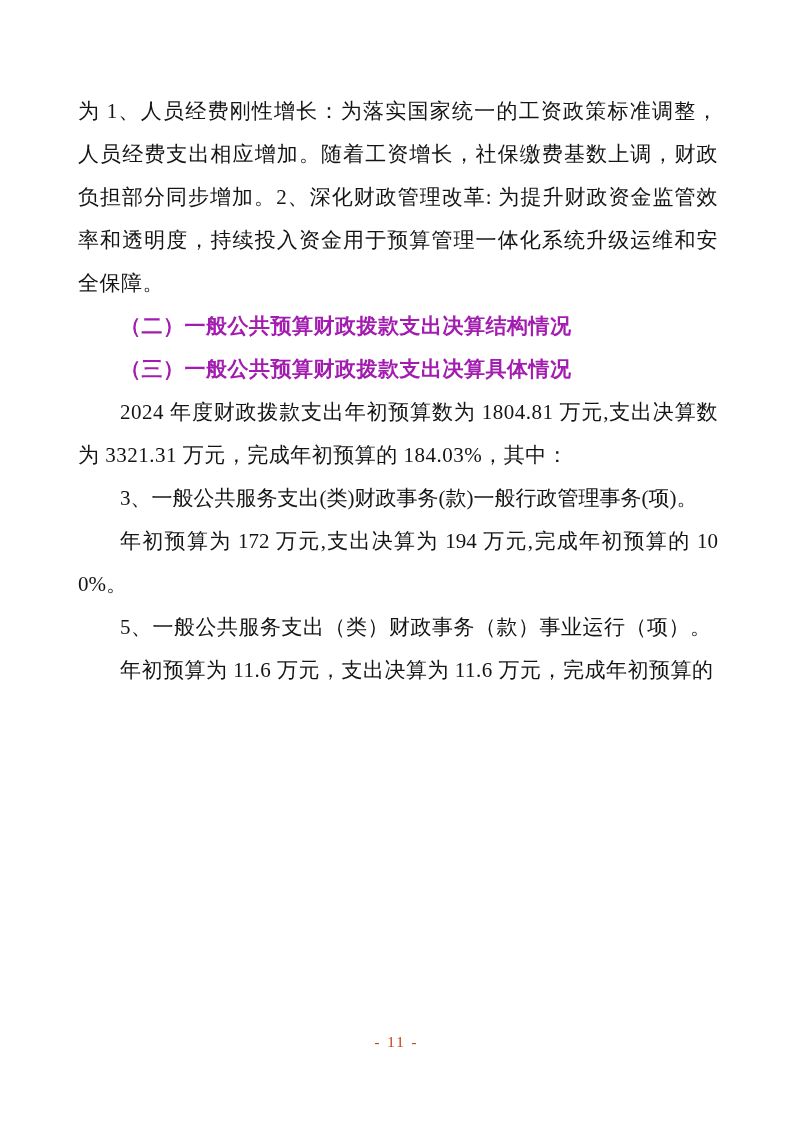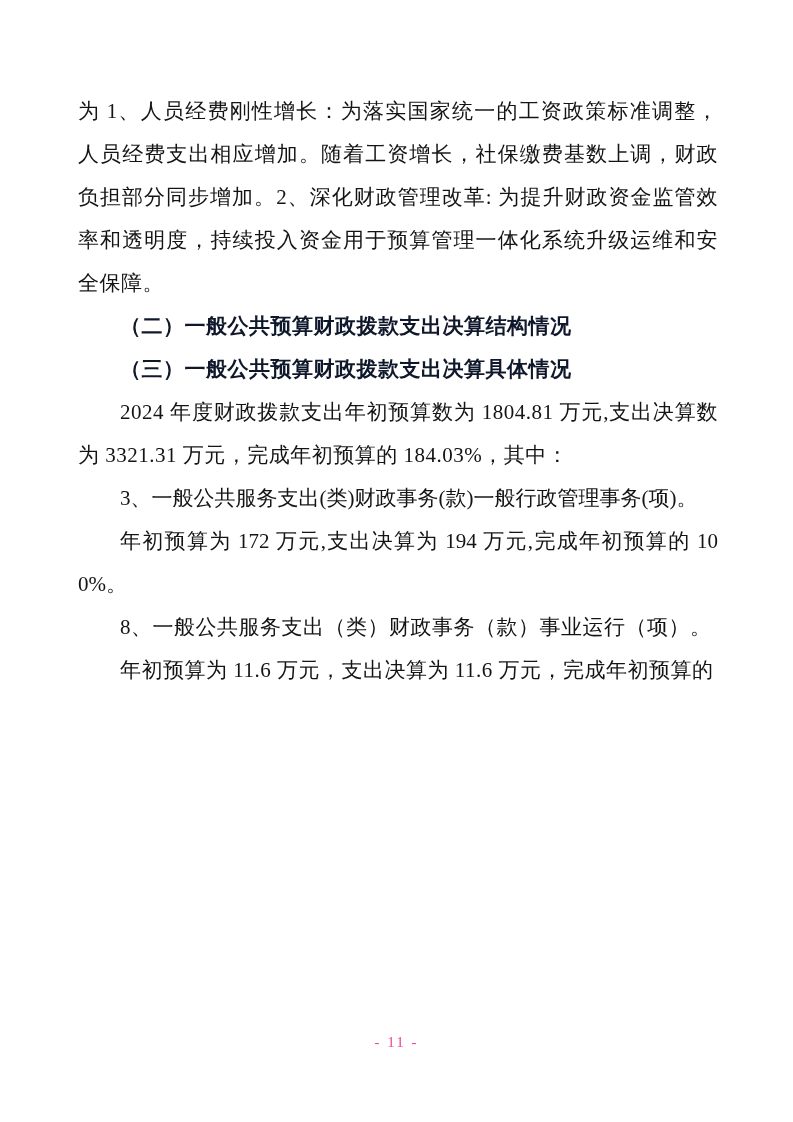--- a/index.html
+++ b/index.html
@@ -32,41 +32,41 @@
     word-break: break-all;
   }
   .para.noindent { text-indent: 0; }
   .para.tight { letter-spacing: 0px; }
   .heading {
     font-size: 21px;
     line-height: 43px;
     letter-spacing: 0.5px;
     font-weight: bold;
     text-indent: 2em;
-    color: #0f172a;
+    color: #a21caf;
   }
   .footer {
     position: absolute;
     left: 0;
     width: 100%;
     top: 1034px;
     text-align: center;
     font-size: 15px;
     letter-spacing: 2px;
-    color: #ec4899;
+    color: #c2410c;
   }
 </style>
 </head>
 <body>
 
 <div class="page">
   <div class="content">
     <p class="para noindent">为 1、人员经费刚性增长：为落实国家统一的工资政策标准调整，人员经费支出相应增加。随着工资增长，社保缴费基数上调，财政负担部分同步增加。2、深化财政管理改革: 为提升财政资金监管效率和透明度，持续投入资金用于预算管理一体化系统升级运维和安全保障。</p>
     <p class="heading">（二）一般公共预算财政拨款支出决算结构情况</p>
     <p class="heading">（三）一般公共预算财政拨款支出决算具体情况</p>
     <p class="para">2024 年度财政拨款支出年初预算数为 1804.81 万元,支出决算数为 3321.31 万元，完成年初预算的 184.03%，其中：</p>
     <p class="para tight">3、一般公共服务支出(类)财政事务(款)一般行政管理事务(项)。</p>
     <p class="para tight">年初预算为 172 万元,支出决算为 194 万元,完成年初预算的 100%。</p>
-    <p class="para">8、一般公共服务支出（类）财政事务（款）事业运行（项）。</p>
+    <p class="para">5、一般公共服务支出（类）财政事务（款）事业运行（项）。</p>
     <p class="para">年初预算为 11.6 万元，支出决算为 11.6 万元，完成年初预算的</p>
   </div>
   <div class="footer">- 11 -</div>
 </div>
 
 </body></html>

